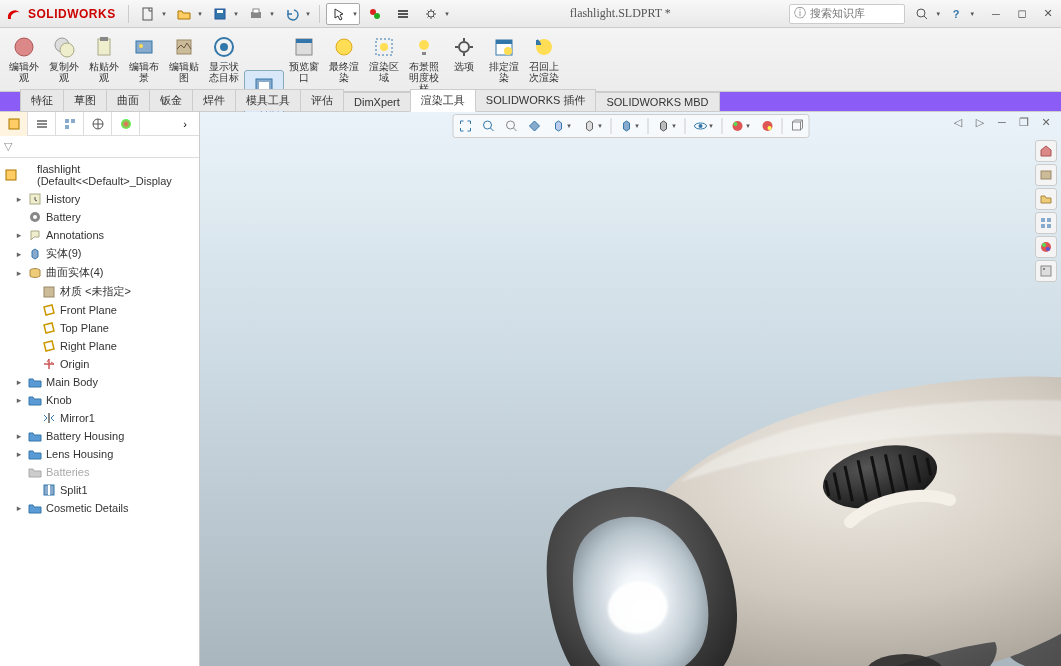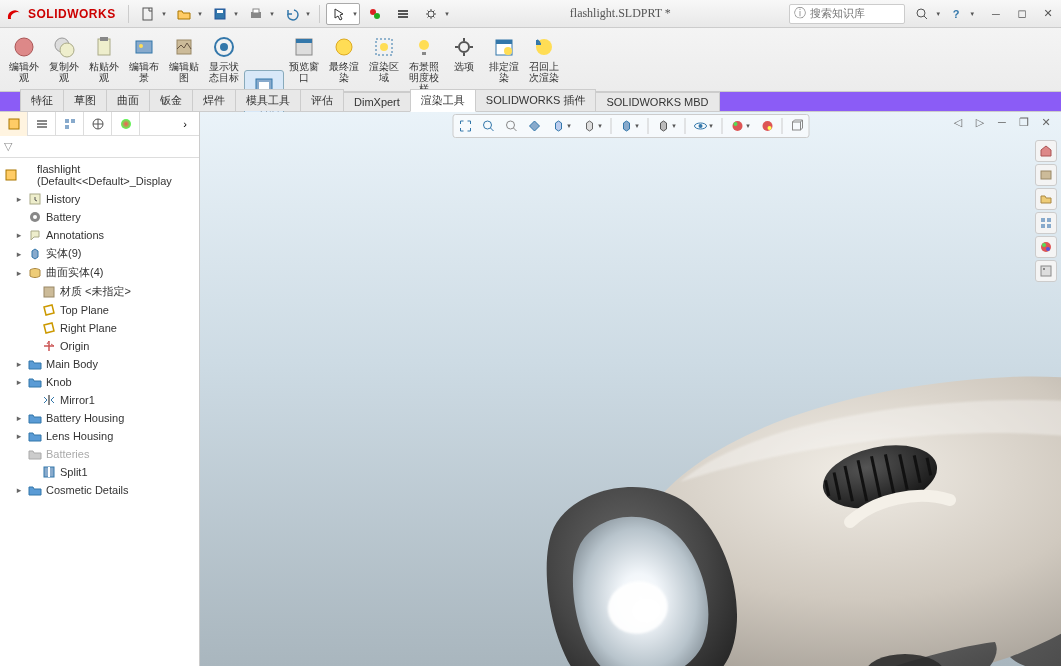--- a/index.html
+++ b/index.html
@@ -393,20 +393,29 @@
             <span>曲面实体(4)</span>
           </div>
           <div class="tree-item l2">
             <span class="expand"></span>
             <span class="ticon">
               <svg width="14" height="14">
                 <rect x="2" y="2" width="10" height="10" fill="#cb9" stroke="#986"></rect>
               </svg>
             </span>
             <span>材质 &lt;未指定&gt;</span>
+          </div>
+          <div class="tree-item l2">
+            <span class="expand"></span>
+            <span class="ticon">
+              <svg width="14" height="14">
+                <path d="M2 4l8-2 2 8-8 2z" fill="none" stroke="#c90" stroke-width="1.5"></path>
+              </svg>
+            </span>
+            <span>Front Plane</span>
           </div>
           <div class="tree-item l2">
             <span class="expand"></span>
             <span class="ticon">
               <svg width="14" height="14">
                 <path d="M2 4l8-2 2 8-8 2z" fill="none" stroke="#c90" stroke-width="1.5"></path>
               </svg>
             </span>
             <span>Top Plane</span>
           </div>

